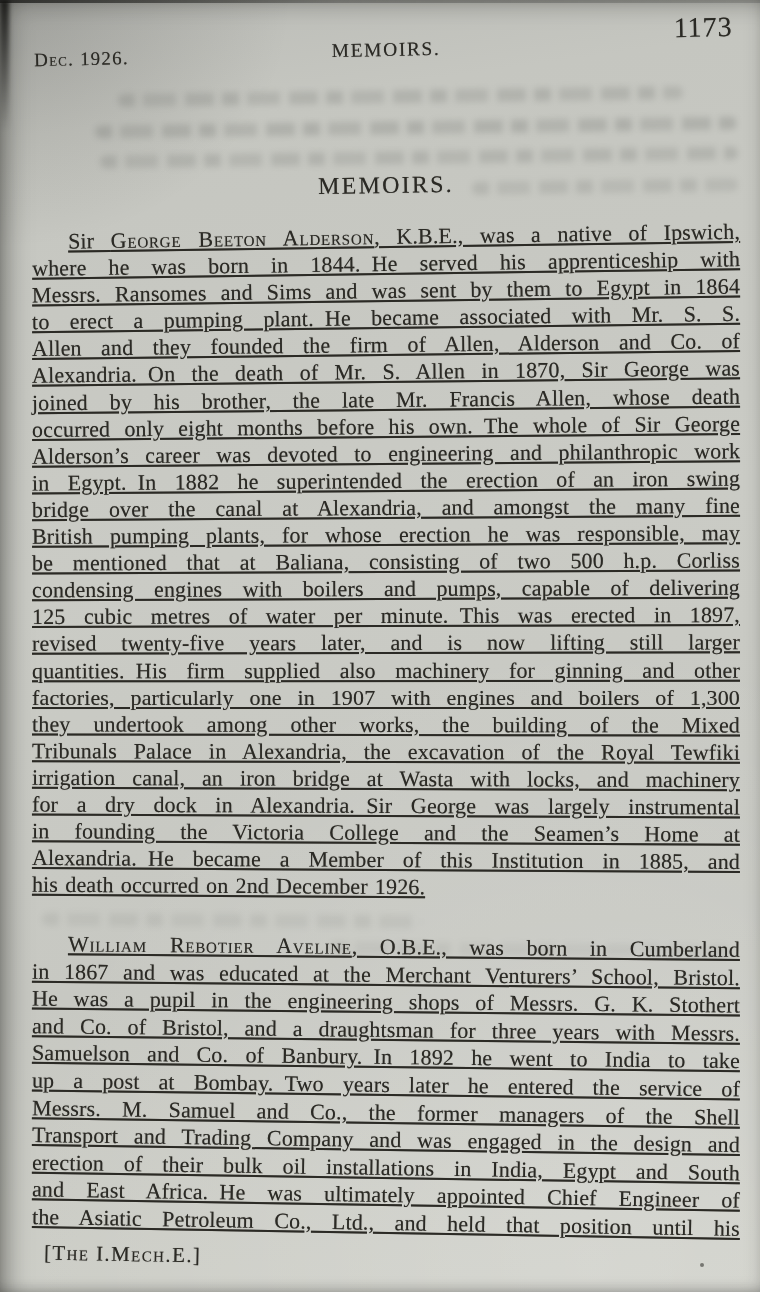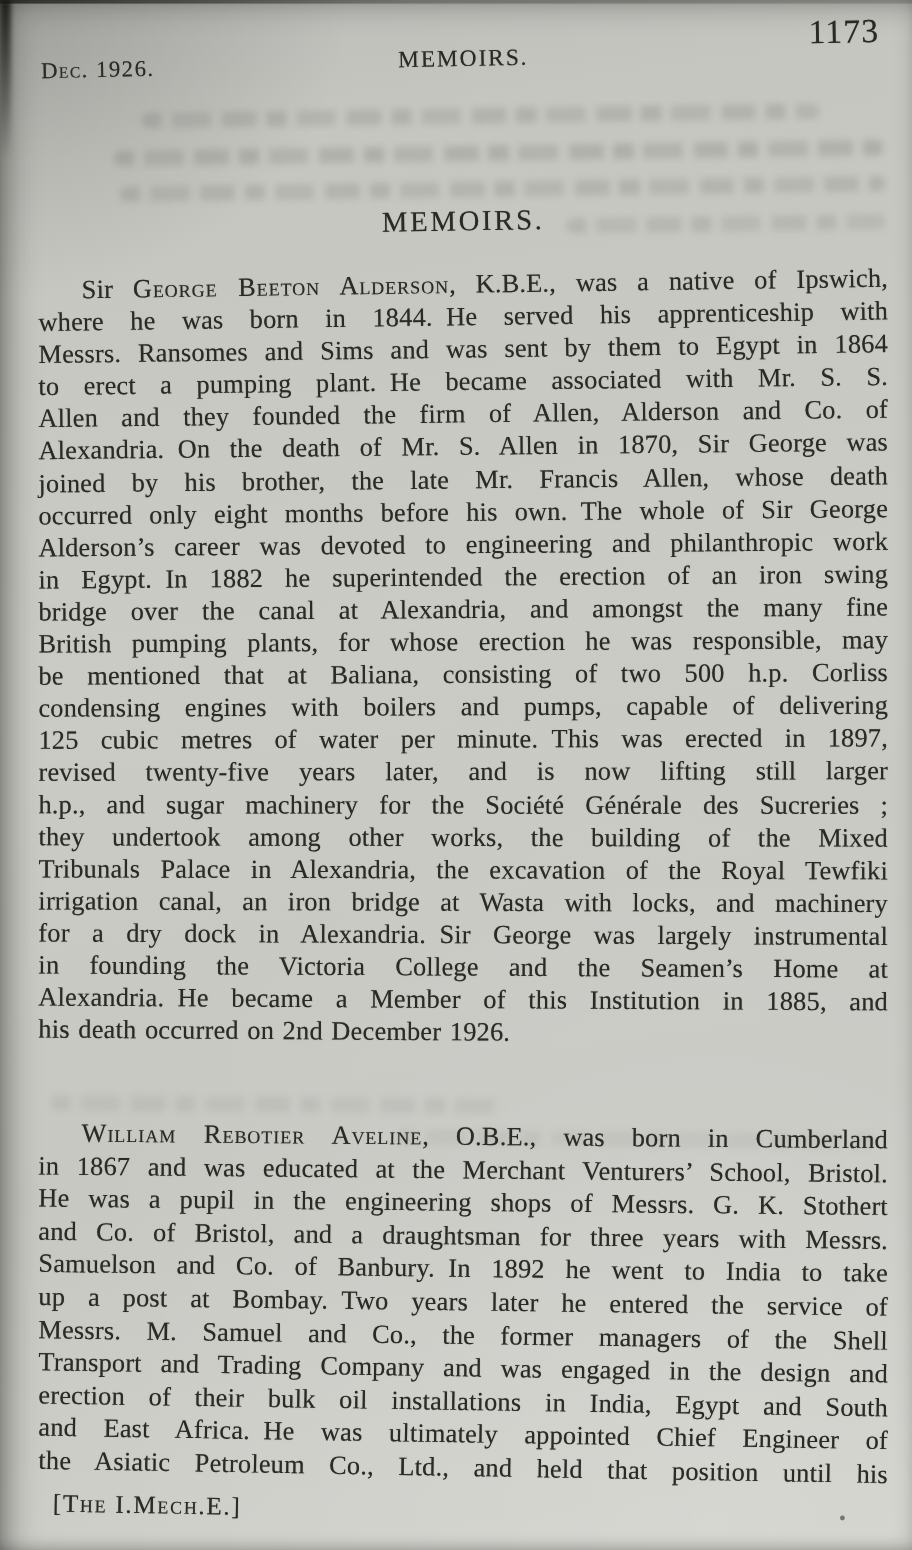--- a/index.html
+++ b/index.html
@@ -58,21 +58,21 @@
   .g5 { left:  42px; top: 914px; width: 380px; opacity: 0.22; transform: rotate(0.4deg); }
   .g6 { left: 330px; top: 943px; width: 400px; opacity: 0.18; transform: rotate(0.5deg); }
 
   
   .title {
     position: absolute; top: 172px; left: 32px; width: 708px; margin: 0; z-index: 2;
     font-size: 24px; font-weight: normal; text-align: center; letter-spacing: 2.2px;
   }
 
   
-  .memoir { position: absolute; left: 32px; width: 708px; z-index: 2; font-size: 22px; }
+  .memoir { position: absolute; left: 32px; width: 708px; z-index: 2; font-size: 22px; text-decoration: underline; }
   .m1 { top: 223px; }
   .m2 { top: 933px; }
   .line {
     position: relative;
     text-align: justify; text-align-last: justify;
     word-spacing: 1.5px; letter-spacing: 0.15px;
   }
   .m1 .line { line-height: 27.1px; height: 27.1px; }
   .m2 .line { line-height: 27.6px; height: 27.6px; }
   .line.first { text-indent: 36px; }
@@ -122,21 +122,22 @@
         <div class="line warp" style="transform: rotate(-0.54deg);">joined by his brother, the late Mr. Francis Allen, whose death</div>
         <div class="line warp" style="transform: rotate(-0.491deg);">occurred only eight months before his own. The whole of Sir George</div>
         <div class="line warp" style="transform: rotate(-0.443deg);">Alderson’s career was devoted to engineering and philanthropic work</div>
         <div class="line warp" style="transform: rotate(-0.395deg);">in Egypt. In 1882 he superintended the erection of an iron swing</div>
         <div class="line warp" style="transform: rotate(-0.347deg);">bridge over the canal at Alexandria, and amongst the many fine</div>
         <div class="line warp" style="transform: rotate(-0.298deg);">British pumping plants, for whose erection he was responsible, may</div>
         <div class="line warp" style="transform: rotate(-0.25deg);">be mentioned that at Baliana, consisting of two 500 h.p. Corliss</div>
         <div class="line warp" style="transform: rotate(-0.202deg);">condensing engines with boilers and pumps, capable of delivering</div>
         <div class="line warp" style="transform: rotate(-0.154deg);">125 cubic metres of water per minute. This was erected in 1897,</div>
         <div class="line warp" style="transform: rotate(-0.105deg);">revised twenty-five years later, and is now lifting still larger</div>
-        <div class="line warp" style="transform: rotate(0.039deg);">h.p., and sugar machinery for the Société Générale des Sucreries&nbsp;;</div>
+        <div class="line warp" style="transform: rotate(-0.057deg);">quantities. His firm supplied also machinery for ginning and other</div>
+        <div class="line warp" style="transform: rotate(-0.009deg);">factories, particularly one in 1907 with engines and boilers of 1,300</div>
         <div class="line warp" style="transform: rotate(0.088deg);">they undertook among other works, the building of the Mixed</div>
         <div class="line warp" style="transform: rotate(0.136deg);">Tribunals Palace in Alexandria, the excavation of the Royal Tewfiki</div>
         <div class="line warp" style="transform: rotate(0.184deg);">irrigation canal, an iron bridge at Wasta with locks, and machinery</div>
         <div class="line warp" style="transform: rotate(0.232deg);">for a dry dock in Alexandria. Sir George was largely instrumental</div>
         <div class="line warp" style="transform: rotate(0.28deg);">in founding the Victoria College and the Seamen’s Home at</div>
         <div class="line warp" style="transform: rotate(0.329deg);">Alexandria. He became a Member of this Institution in 1885, and</div>
         <div class="line warp last-left" style="transform: rotate(0.377deg);">his death occurred on 2nd December 1926.</div>
       </div>
   </section>
 

